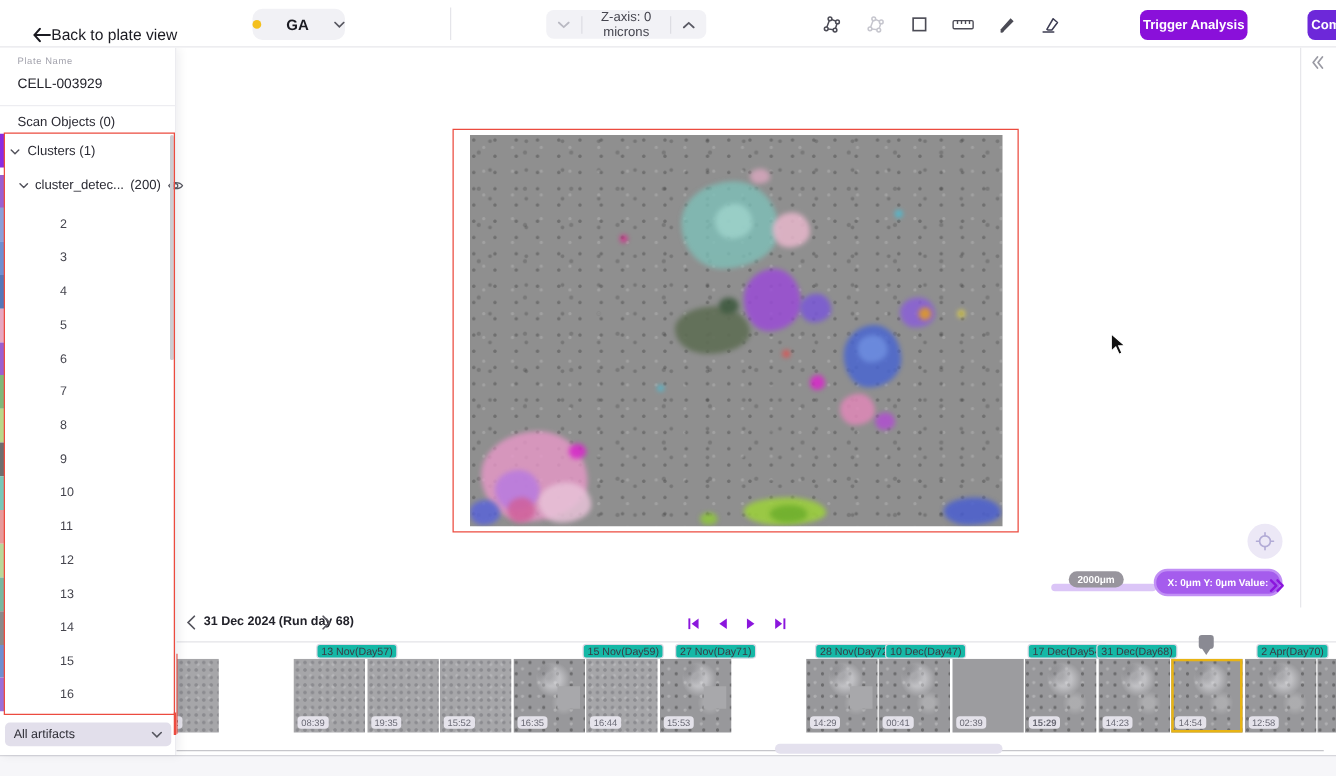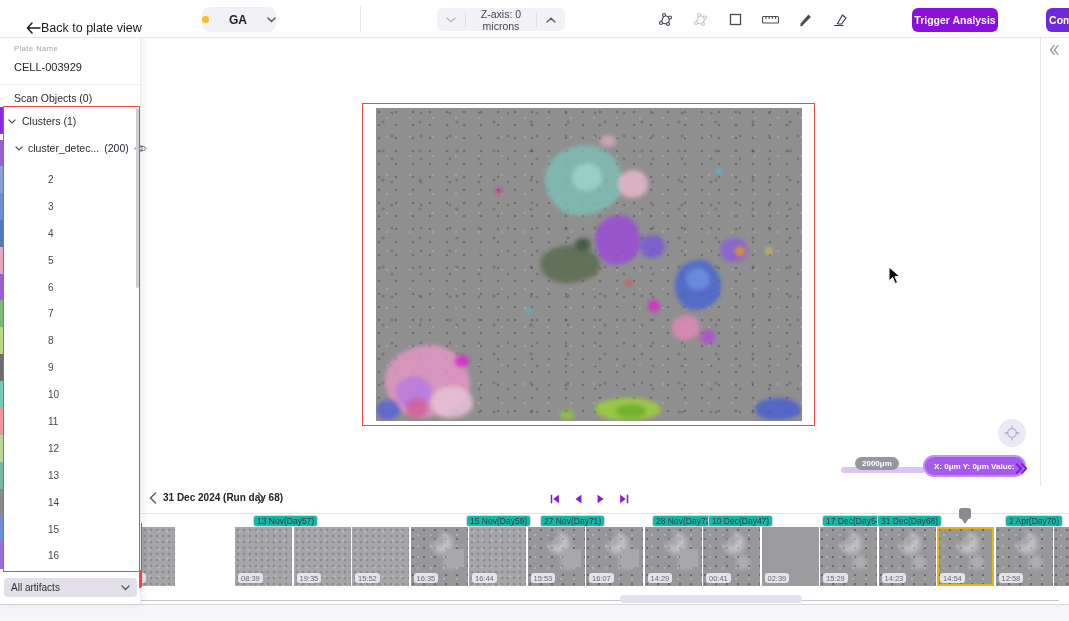--- a/index.html
+++ b/index.html
@@ -355,35 +355,31 @@
         <div class="sq"></div>
         <span class="thumb-time">16:35</span>
       </div>
       <div class="thumb grid" style="left: 469px;">
         <span class="thumb-time">16:44</span>
       </div>
       <div class="thumb cells-sq cells" style="left: 527.5px;">
         <div class="sq"></div>
         <span class="thumb-time">15:53</span>
       </div>
-      <div class="thumb cells-sq cells" style="left: 586px;">
-        <div class="sq"></div>
-        <span class="thumb-time">16:07</span>
-      </div>
       <div class="thumb cells-sq cells" style="left: 644.5px;">
         <div class="sq"></div>
         <span class="thumb-time">14:29</span>
       </div>
       <div class="thumb cells" style="left: 703px;">
         <span class="thumb-time">00:41</span>
       </div>
       <div class="thumb plain" style="left: 761.5px;">
         <span class="thumb-time">02:39</span>
       </div>
-      <div class="thumb cells" style="left: 820px;">
+      <div class="thumb cells" style="left: 820px; font-weight: bold;">
         <span class="thumb-time">15:29</span>
       </div>
       <div class="thumb cells" style="left: 878.5px;">
         <span class="thumb-time">14:23</span>
       </div>
       <div class="thumb cells selected" style="left: 937px;">
         <span class="thumb-time">14:54</span>
       </div>
       <div class="thumb cells" style="left: 995.5px;">
         <span class="thumb-time">12:58</span>

